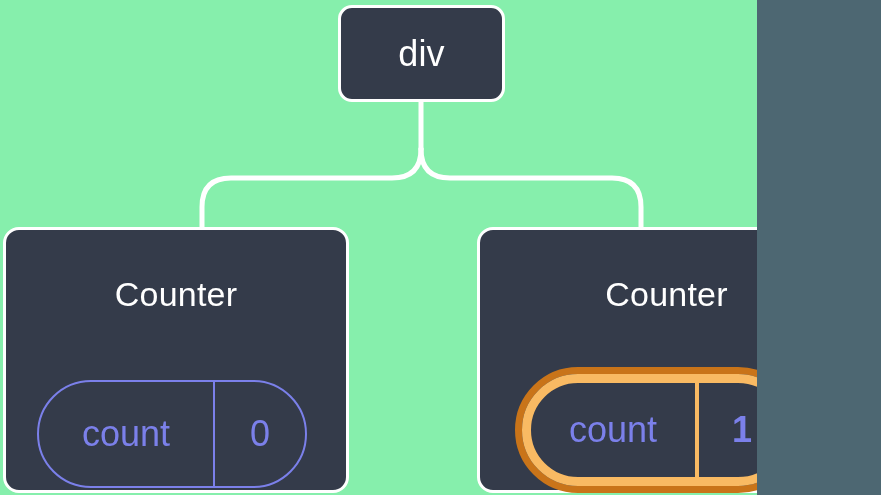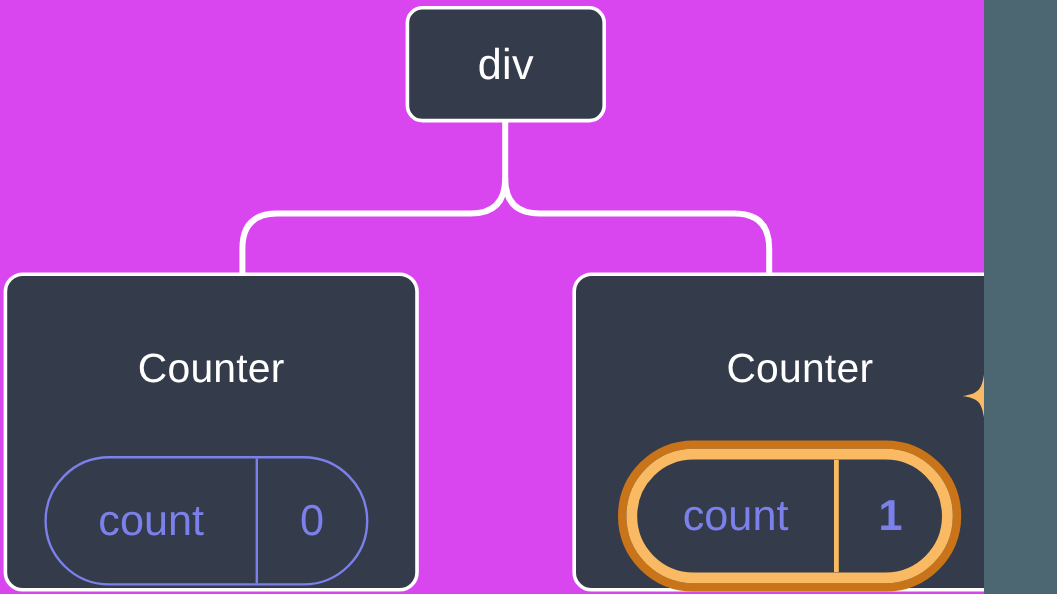--- a/index.html
+++ b/index.html
@@ -2,23 +2,23 @@
 <html><head>
 <meta charset="utf-8">
 <style>
   html, body {
     margin: 0;
     padding: 0;
     background: #4d6772;
   }
   #canvas {
     position: relative;
-    width: 820px;
+    width: 757px;
     height: 495px;
-    background: #d946ef;
+    background: #86efac;
     overflow: hidden;
     font-family: "Liberation Sans", sans-serif;
     text-decoration: underline;
   }
 
   
   #connectors {
     position: absolute;
     left: 0; top: 0;
     width: 881px;
@@ -62,21 +62,21 @@
     color: #ffffff;
     font-size: 34px;
     font-weight: 400;
     letter-spacing: 0.2px;
     line-height: 1;
     white-space: nowrap;
   }
   .node-root .node-title { font-size: 36px; }
   .node-left .node-title,
   .node-right .node-title {
-    margin-top: 60px;
+    margin-top: 47px;
   }
 
   
   .pill-wrap {
     position: absolute;
     display: flex;
     align-items: center;
     margin-top: 36px;
   }
   .pill-wrap-left  { left: 37px; top: 344px; }

